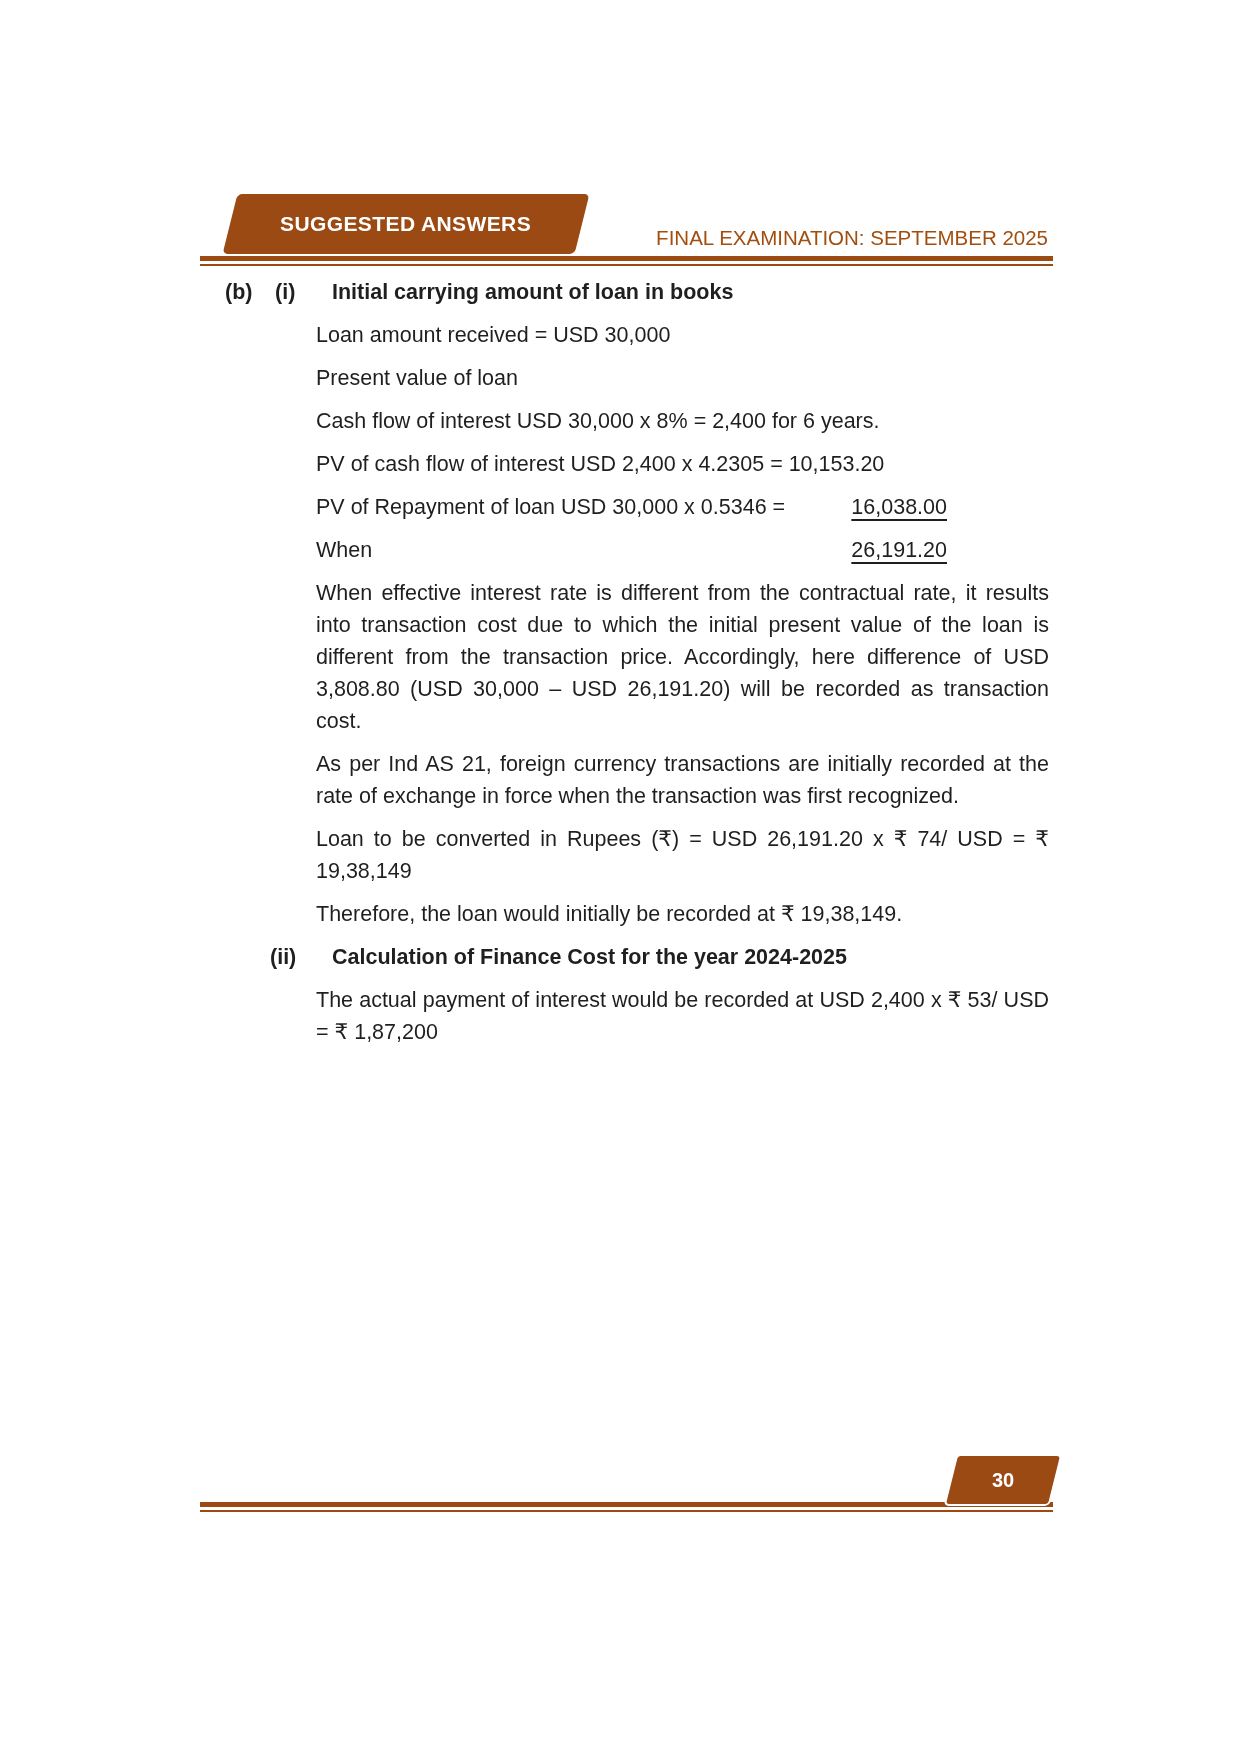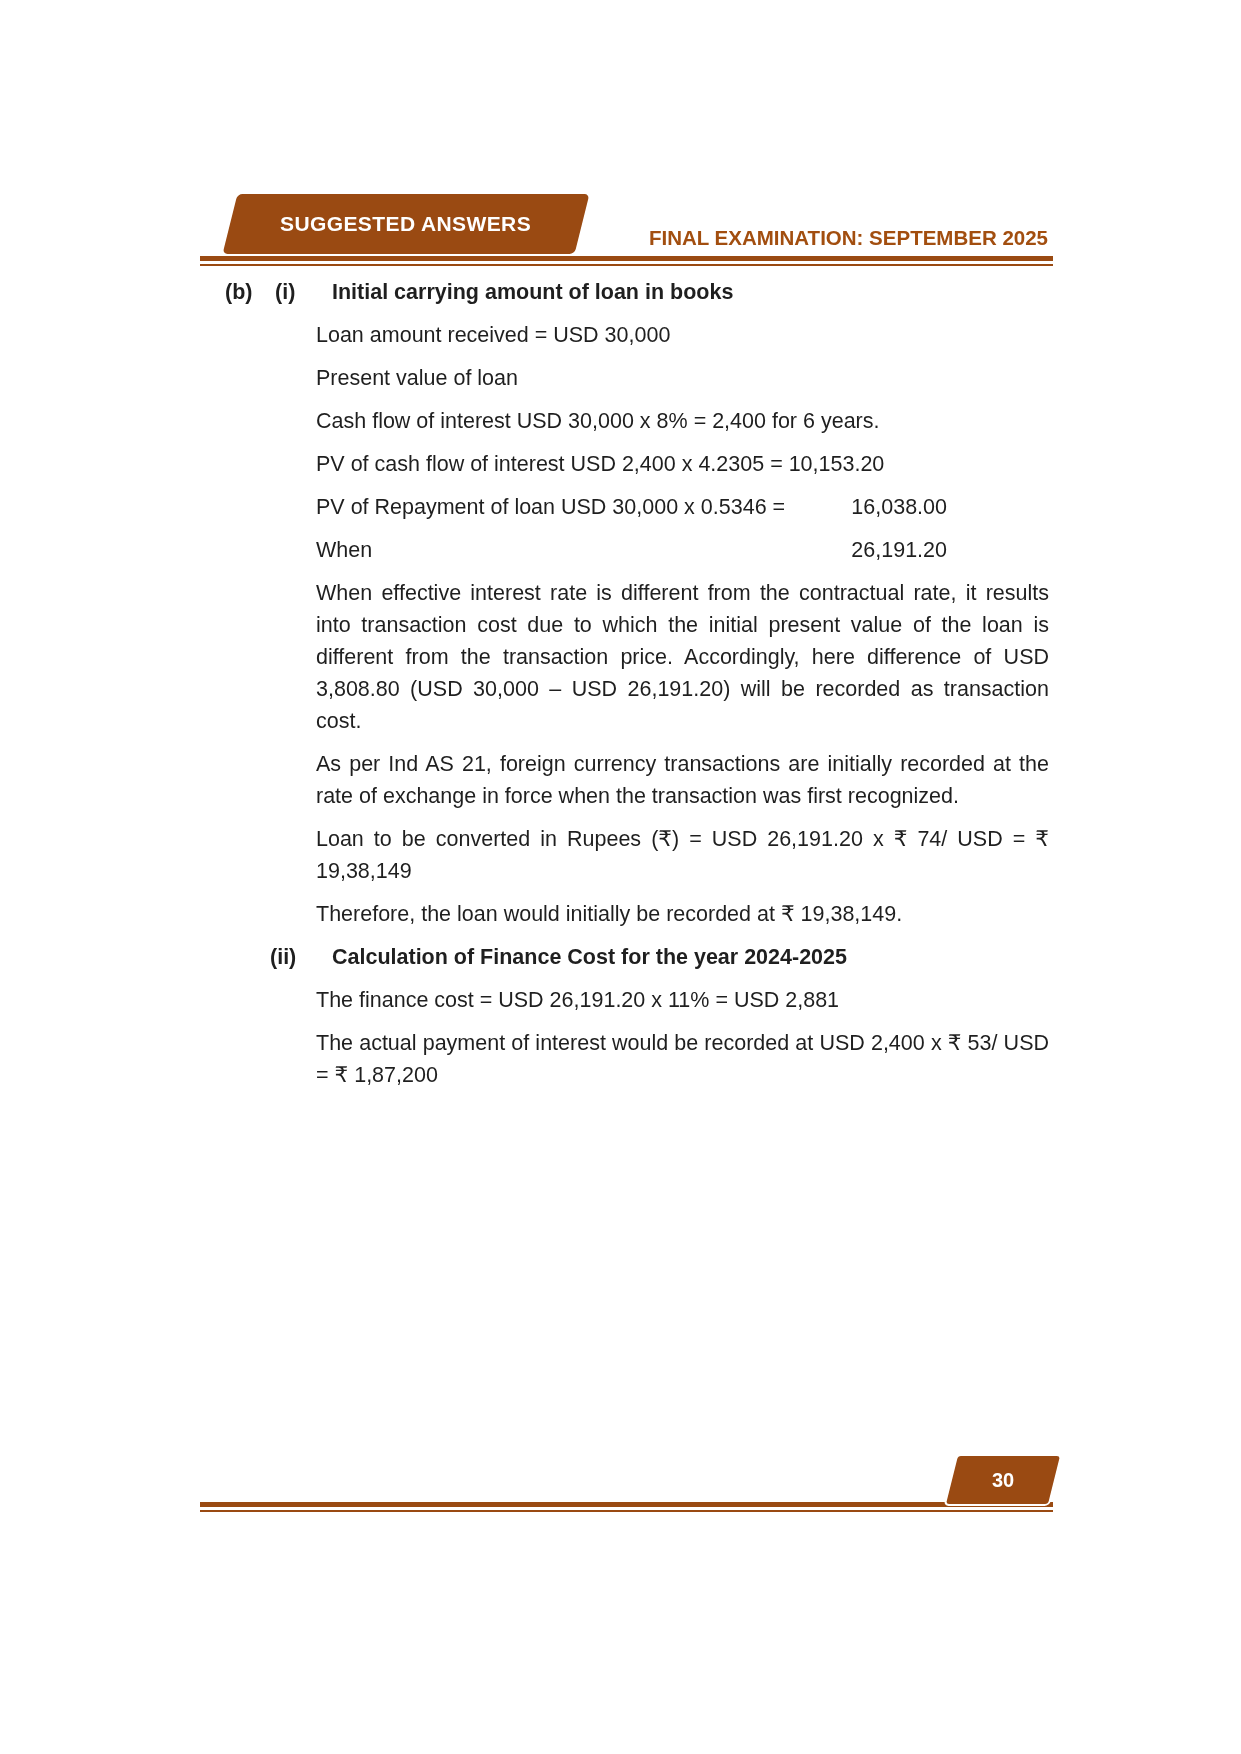--- a/index.html
+++ b/index.html
@@ -38,21 +38,21 @@
     font-weight: bold;
     font-size: 21px;
     letter-spacing: 0.4px;
     white-space: nowrap;
   }
   .exam-title {
     position: absolute;
     top: 226px;
     right: 193px;
     font-size: 20.5px;
-    font-weight: bold;
+    font-weight: normal;
     color: var(--title, #A24E0F);
     white-space: nowrap;
   }
   .rule {
     position: absolute;
     left: 200px;
     width: 853px;
     height: 3px;
     border-top: 5px solid var(--accent, #9A4A12);
     border-bottom: 2px solid var(--accent, #9A4A12);
@@ -92,20 +92,21 @@
   .para {
     text-align: justify;
   }
   .num-row {
     display: flex;
     justify-content: space-between;
     padding-right: 102px;
     text-align: right;
   }
   .underlined {
+    text-decoration: underline;
     text-decoration-thickness: 1.5px;
     text-underline-offset: 5px;
   }
 
   
   .footer-rule { top: 1502px; }
   .page-badge {
     position: absolute;
     left: 950px;
     top: 1454px;
@@ -165,21 +166,20 @@
     <p class="para">When effective interest rate is different from the contractual rate, it results into transaction cost due to which the initial present value of the loan is different from the transaction price. Accordingly, here difference of USD 3,808.80 (USD 30,000 – USD 26,191.20) will be recorded as transaction cost.</p>
     <p class="para">As per Ind AS 21, foreign currency transactions are initially recorded at the rate of exchange in force when the transaction was first recognized.</p>
     <p class="para">Loan to be converted in Rupees (₹) = USD 26,191.20 x ₹ 74/ USD = ₹ 19,38,149</p>
     <p class="line">Therefore, the loan would initially be recorded at ₹ 19,38,149.</p>
 
     <div class="heading-row">
       <span class="marker marker-ii">(ii)</span>
       <h2 class="item-heading">Calculation of Finance Cost for the year 2024-2025</h2>
     </div>
 
-    <p class="line">The finance cost = USD 26,191.20 x 11% = USD 2,881</p>
     <p class="para">The actual payment of interest would be recorded at USD 2,400 x ₹ 53/ USD = ₹ 1,87,200</p>
 
   </div>
 
   <div class="rule footer-rule"></div>
   <div class="page-badge">
     <span class="badge-text">30</span>
   </div>
 
 </div>

